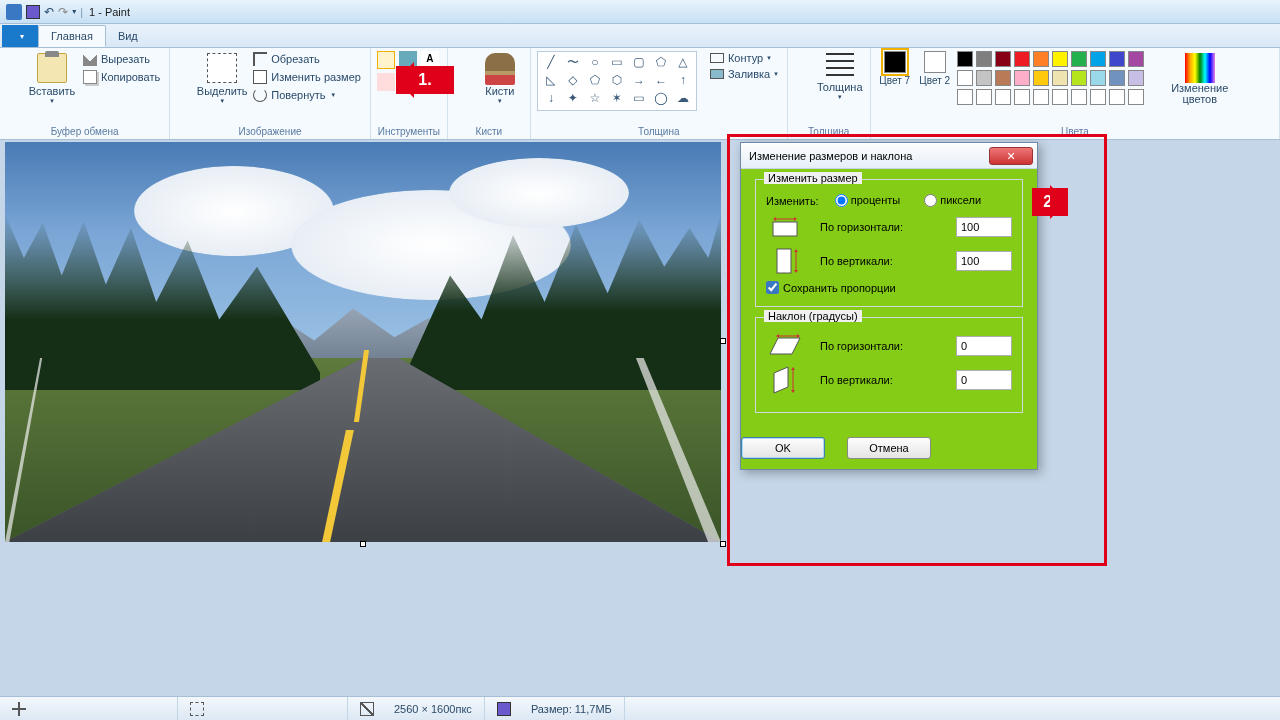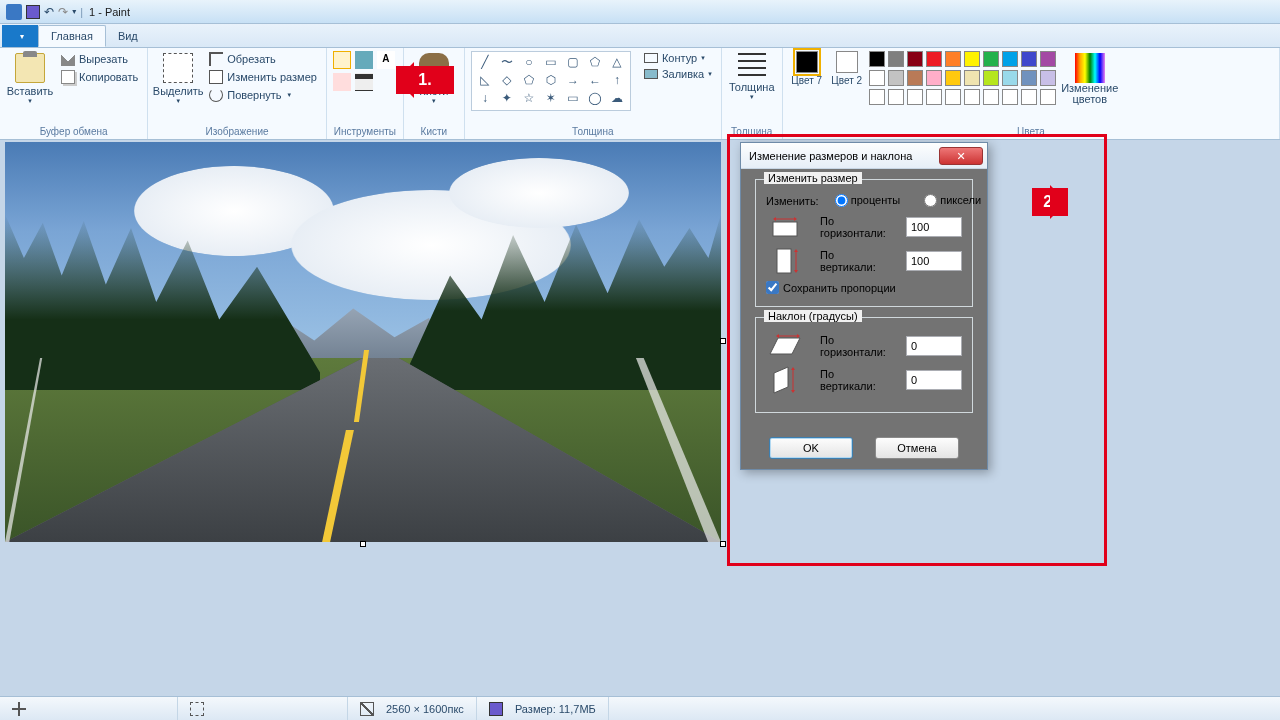--- a/index.html
+++ b/index.html
@@ -19,21 +19,21 @@
 .file-btn::after { content:"▾"; font-size:8px; margin-left:4px; }
 .tab { padding:3px 12px; font-size:11px; height:22px; display:flex; align-items:center; color:#2a4a6a; }
 .tab.active { background:#f5faff; border:1px solid #a6bfd6; border-bottom:1px solid #f5faff; border-radius:2px 2px 0 0; }
 
 
 .ribbon { height:92px; background:#f5faff; border-bottom:1px solid #a6bfd6; display:flex; }
 .group { border-right:1px solid #cfe0ef; padding:3px 6px 1px; display:flex; flex-direction:column; justify-content:space-between; position:relative; }
 .group-label { font-size:10px; color:#5a7aa0; text-align:center; padding:1px 0; }
 .group-body { display:flex; align-items:flex-start; gap:4px; flex:1; }
 
-.big-btn { display:flex; flex-direction:column; align-items:center; width:48px; font-size:11px; color:#2a4a6a; padding:2px; }
+.big-btn { display:flex; flex-direction:column; align-items:center; width:48px; font-size:11px; color:#2a4a6a; padding:2px;margin-left:22px; }
 .big-btn .ico { width:30px; height:30px; margin-bottom:2px; }
 .small-stack { display:flex; flex-direction:column; gap:2px; }
 .small-btn { display:flex; align-items:center; font-size:11px; color:#2a4a6a; padding:1px 3px; gap:4px; white-space:nowrap; }
 .small-btn .ico { width:14px; height:14px; }
 
 .paste-ico { background:#f3e6b3; border:1px solid #c4a63a; border-radius:2px; position:relative; }
 .paste-ico::before { content:""; position:absolute; top:-3px; left:7px; width:14px; height:6px; background:#888; border-radius:2px 2px 0 0; }
 .cut-ico { background:linear-gradient(45deg,#888 40%,transparent 40%),linear-gradient(-45deg,#888 40%,transparent 40%); }
 .copy-ico { background:#fff; border:1px solid #888; box-shadow:2px 2px 0 #ccc; }
 .select-ico { border:1px dashed #555; background:#fff; }
@@ -86,41 +86,41 @@
 
 
 .red-box { position:absolute; border:3px solid #e1001a; }
 .arrow { position:absolute; background:#e1001a; color:#fff; font-weight:bold; font-size:16px; display:flex; align-items:center; justify-content:center; }
 .arrow.left { width:58px; height:28px; }
 .arrow.left::before { content:""; position:absolute; left:-18px; top:-4px; border:18px solid transparent; border-right:18px solid #e1001a; }
 .arrow.right { width:36px; height:28px; }
 .arrow.right::after { content:""; position:absolute; right:-16px; top:-3px; border:17px solid transparent; border-left:17px solid #e1001a; }
 
 
-.dialog { position:absolute; width:248px; background:#737373; border:1px solid #6f8ba8; box-shadow:3px 3px 10px rgba(0,0,0,.3); font-size:11px; }
+.dialog { position:absolute; width:298px; background:#84cc16; border:1px solid #6f8ba8; box-shadow:3px 3px 10px rgba(0,0,0,.3); font-size:11px; }
 .dlg-title { height:26px; background:linear-gradient(#fdfefe,#e6eef7); display:flex; align-items:center; justify-content:space-between; padding:0 0 0 8px; border-bottom:1px solid #c8d6e4; }
 .dlg-close { width:44px; height:18px; background:linear-gradient(#e77,#c33); border:1px solid #933; border-radius:3px; color:#fff; text-align:center; font-size:11px; line-height:16px; margin-right:4px; }
 .dlg-body { padding:10px 14px; }
 .fieldset { border:1px solid #d0d8dc; padding:8px 10px 12px; margin-bottom:10px; position:relative; }
 .fieldset .legend { position:absolute; top:-8px; left:8px; background:#f0f0f0; padding:0 4px; font-size:11px; }
 .dlg-row { display:flex; align-items:center; margin:6px 0; gap:16px; }
 .dlg-icon { width:38px; height:28px; display:flex; align-items:center; justify-content:center; }
 .dlg-icon svg { overflow:visible; }
 .dlg-label { flex:1; font-size:11px; line-height:12px; }
 .dlg-input { width:56px; height:20px; border:1px solid #abadb3; padding:1px 4px; font-size:11px; background:#fff; }
 .dlg-radio { display:flex; gap:3px; margin-right:8px; }
 .dlg-check { display:flex; align-items:center; gap:4px; margin-top:6px; }
 .dlg-check input { accent-color:#3a78c4; }
-.dlg-btns { display:flex; justify-content:center; gap:22px; padding:4px 0 10px; }
+.dlg-btns { display:flex; gap:22px; padding:4px 0 10px; }
 .dlg-btn { width:84px; height:22px; border:1px solid #8a8a8a; background:linear-gradient(#fdfdfd,#e4e4e4); font-size:11px; border-radius:3px; }
 .dlg-btn.primary { border:1px solid #3c7fb1; box-shadow:0 0 0 1px #b1d8f1 inset; }
 
 
 .statusbar { position:absolute; bottom:0; left:0; right:0; height:24px; background:linear-gradient(#f4f8fc,#dce8f4); border-top:1px solid #a6bfd6; display:flex; align-items:center; font-size:11px; color:#2a4a6a; }
-.statusbar .cell { padding:12px 12px; border-right:1px solid #c4d6e6; height:100%; display:flex; align-items:center; gap:12px; }
+.statusbar .cell { padding:12px 12px; border-right:1px solid #c4d6e6; height:100%; display:flex; align-items:center; gap:20px; }
 .statusbar .cell:first-child { width:178px; }
 .statusbar .cell:nth-child(2) { width:170px; }
 .statusbar .cell .sico { width:14px; height:14px; }
 .crosshair { background:linear-gradient(#555,#555) center/2px 14px no-repeat, linear-gradient(#555,#555) center/14px 2px no-repeat; }
 .selrect { border:1px dashed #555; }
 .dim-ico { border:1px solid #555; background:linear-gradient(45deg,transparent 45%,#555 45%,#555 55%,transparent 55%); }
 .disk-ico { background:#6a5acd; border:1px solid #333; }
 
 input[type=radio] { margin:0; }
 </style>

